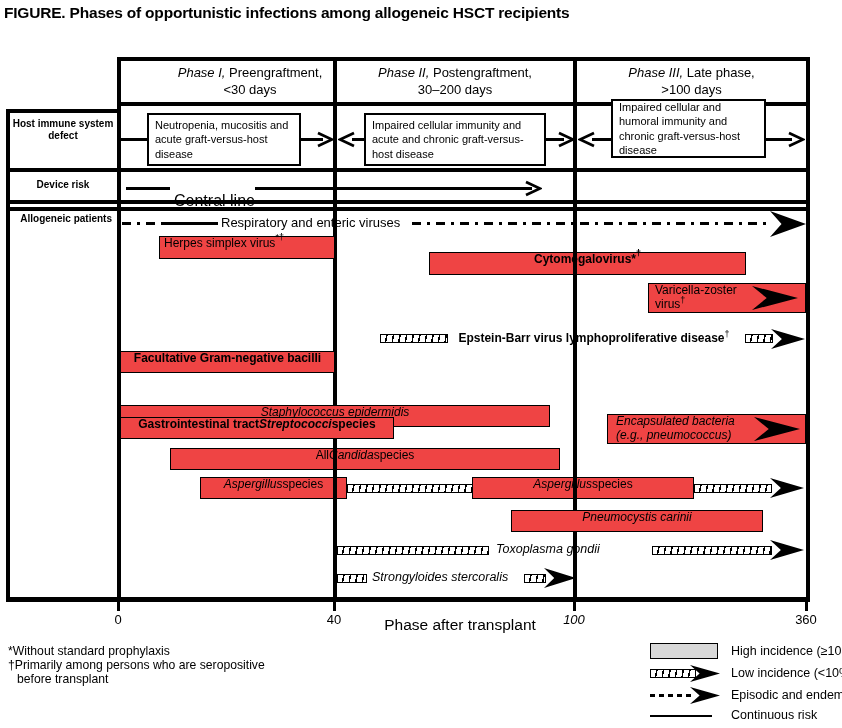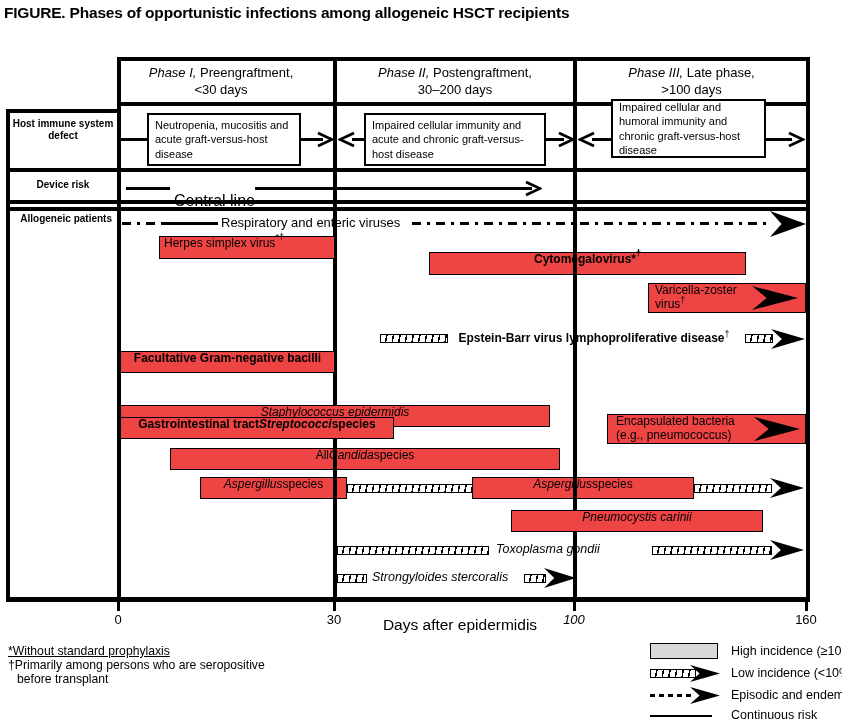--- a/index.html
+++ b/index.html
@@ -44,21 +44,21 @@
   <div class="ln" style="left:6px;top:168px;width:804px;height:4px;"></div>
   <div class="ln" style="left:6px;top:200px;width:804px;height:4px;"></div>
   <div class="ln" style="left:6px;top:207px;width:804px;height:4px;"></div>
   <div class="ln" style="left:6px;top:597px;width:804px;height:5px;"></div>
   <div class="ln" style="left:6px;top:109px;width:4px;height:493px;"></div>
   <div class="ln" style="left:117px;top:57px;width:4px;height:545px;"></div>
   <div class="ln" style="left:333px;top:57px;width:4px;height:545px;"></div>
   <div class="ln" style="left:573px;top:57px;width:4px;height:545px;"></div>
   <div class="ln" style="left:806px;top:57px;width:4px;height:545px;"></div>
 
-  <div class="phcell" style="left:115px;width:212px;">
+  <div class="phcell" style="left:121px;width:212px;padding-left:23px;">
     <div><i class="it">Phase I,</i><span> Preengraftment,</span></div>
     <div>&lt;30 days</div>
   </div>
   <div class="phcell" style="left:337px;width:236px;">
     <div><i class="it">Phase II,</i><span> Postengraftment,</span></div>
     <div>30–200 days</div>
   </div>
   <div class="phcell" style="left:577px;width:229px;">
     <div><i class="it">Phase III,</i><span> Late phase,</span></div>
     <div>&gt;100 days</div>
@@ -133,21 +133,21 @@
 
   <div class="gbox top it" style="left:120px;top:381px;width:430px;height:22px;margin-top:24px;">Staphylococcus epidermidis</div>
 
   <div class="gbox top bold" style="left:120px;top:417px;width:274px;height:22px;">
     <span>Gastrointestinal tract </span>
       <i class="it">Streptococci</i>
       <span> species</span>
   </div>
 
   <div class="gbox top" style="left:607px;top:414px;width:199px;height:30px;justify-content:flex-start;padding-left:8px;">
-    <div style="line-height:1.15;">
+    <div style="line-height:1.15;font-style:italic;">
       <div>Encapsulated bacteria</div>
       <div>(e.g., pneumococcus)</div>
     </div>
   </div>
   <div class="barrow" style="left:754px;top:417px;width:46px;height:24px;"></div>
 
   <div class="gbox" style="left:170px;top:448px;width:390px;height:22px;">
     <span>All </span>
       <i class="it">Candida</i>
       <span> species</span>
@@ -176,26 +176,26 @@
   <div class="hatch" style="left:337px;top:574px;width:30px;"></div>
   <div class="rowtxt it" style="left:372px;top:570px;font-size:12.5px;">Strongyloides stercoralis</div>
   <div class="hatch" style="left:524px;top:574px;width:22px;"></div>
   <div class="barrow" style="left:544px;top:568px;width:32px;height:20px;"></div>
 
   <div class="tick" style="left:117px;"></div>
   <div class="tick" style="left:333px;"></div>
   <div class="tick" style="left:573px;"></div>
   <div class="tick" style="left:805px;"></div>
   <div class="ticklbl" style="left:108px;width:20px;">0</div>
-  <div class="ticklbl" style="left:319px;width:30px;">30</div>
+  <div class="ticklbl" style="left:319px;width:30px;">40</div>
   <div class="ticklbl" style="left:554px;width:40px;font-style:italic;">100</div>
-  <div class="ticklbl" style="left:786px;width:40px;">160</div>
-  <div class="abs" style="left:360px;top:616px;width:200px;text-align:center;font-size:15.5px;">Days after epidermidis</div>
-
-  <div class="foot" style="left:8px;top:644px;text-decoration:underline;">*Without standard prophylaxis</div>
+  <div class="ticklbl" style="left:786px;width:40px;">360</div>
+  <div class="abs" style="left:360px;top:616px;width:200px;text-align:center;font-size:15.5px;">Phase after transplant</div>
+
+  <div class="foot" style="left:8px;top:644px;">*Without standard prophylaxis</div>
   <div class="foot" style="left:8px;top:658px;">†Primarily among persons who are seropositive</div>
   <div class="foot" style="left:17px;top:672px;">before transplant</div>
 
   <div class="abs" style="left:650px;top:643px;width:68px;height:16px;background:#d8d8d8;border:1px solid #000;box-sizing:border-box;"></div>
   <div class="leglbl" style="left:731px;top:644px;">High incidence (≥10%)</div>
 
   <div class="hatch" style="left:650px;top:669px;width:46px;"></div>
   <div class="barrow" style="left:690px;top:665px;width:30px;height:17px;"></div>
   <div class="leglbl" style="left:731px;top:666px;">Low incidence (&lt;10%)</div>
 

